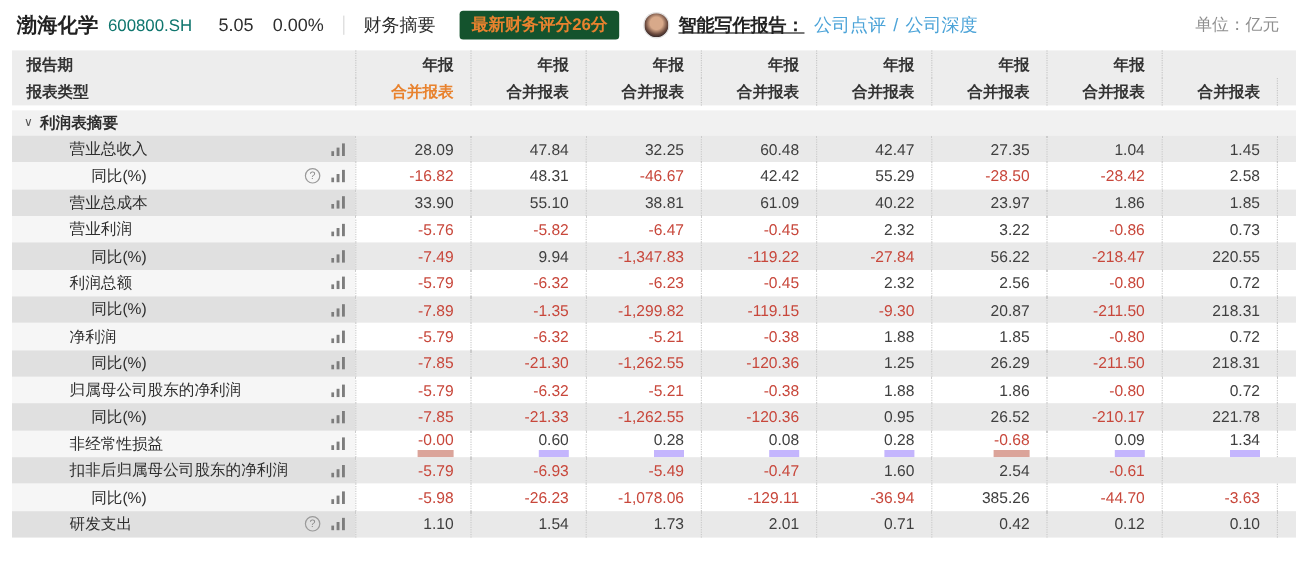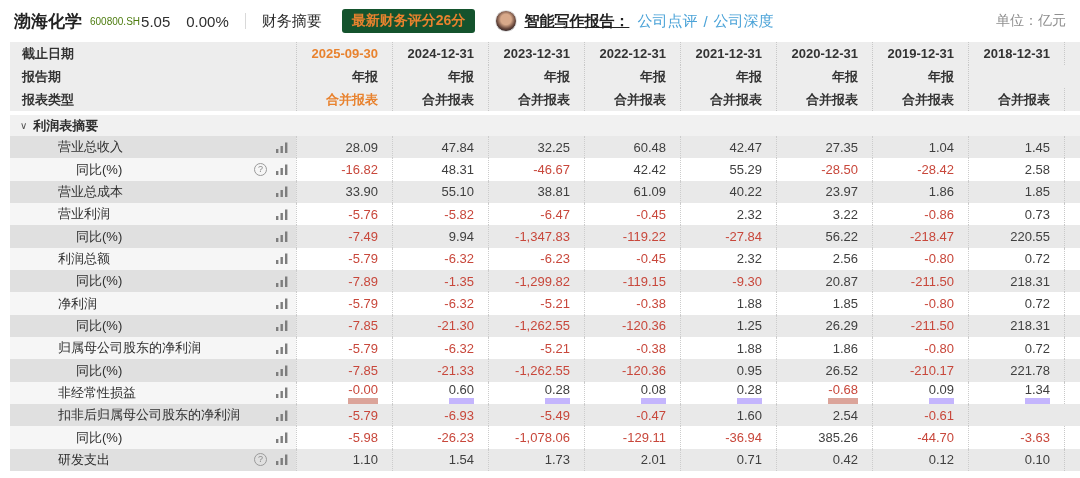--- a/index.html
+++ b/index.html
@@ -2,21 +2,21 @@
 <html><head>
 <meta charset="utf-8">
 <style>
   * { margin:0; padding:0; box-sizing:border-box; }
   html,body { width:1080px; height:478px; background:#fff; overflow:hidden;
               font-family:"Liberation Sans","DejaVu Sans",sans-serif; }
 
   
   .topbar { height:42px; display:flex; align-items:center; padding:0 14px; background:#fff; white-space:nowrap; }
   .stock-name { font-size:17px; font-weight:700; color:#222; margin-right:8px; }
-  .stock-code { font-size:10px; color:#4d7c0f; margin-right:1px; }
+  .stock-code { font-size:14px; color:#0f766e; margin-right:22px; }
   .stock-price { font-size:15px; color:#2e2e2e; margin-right:16px; }
   .stock-change { font-size:15px; color:#2e2e2e; }
   .vdiv { width:1px; height:16px; background:#d9d9d9; margin:0 16px; }
   .tab-fin { font-size:15px; color:#2e2e2e; }
   .score-badge { margin-left:20px; font-size:14px; font-weight:700; color:#e8822e;
                  background:#14532d; padding:3px 10px; border-radius:3px; }
   .avatar { width:22px; height:22px; border-radius:50%; margin-left:20px; margin-right:7px;
             background:radial-gradient(circle at 50% 42%, #d8a98a 0 34%, #6b4a3e 60%, #2e2224 78%);
             border:1px solid #e2e2e2; }
   .ai-label { font-size:15px; font-weight:700; color:#222; margin-right:8px;text-decoration:underline; }
@@ -70,32 +70,20 @@
   <span class="score-badge">最新财务评分26分</span>
   <span class="avatar"></span>
   <span class="ai-label">智能写作报告：</span>
   <span class="ai-link">公司点评</span>
   <span class="ai-sep">/</span>
   <span class="ai-link">公司深度</span>
   <span class="unit">单位：亿元</span>
 </div>
 
 <div class="table-wrap">
-  <div class="grid hrow" id="hr-date">
-    <div class="cell hlabel">截止日期</div>
-  <div class="cell hcell hl">2025-09-30</div>
-      <div class="cell hcell">2024-12-31</div>
-      <div class="cell hcell">2023-12-31</div>
-      <div class="cell hcell">2022-12-31</div>
-      <div class="cell hcell">2021-12-31</div>
-      <div class="cell hcell">2020-12-31</div>
-      <div class="cell hcell">2019-12-31</div>
-      <div class="cell hcell">2018-12-31</div>
-      <div class="sliver"></div>
-    </div>
   <div class="grid hrow" id="hr-period">
     <div class="cell hlabel">报告期</div>
       <div class="cell hcell">年报</div>
       <div class="cell hcell">年报</div>
       <div class="cell hcell">年报</div>
       <div class="cell hcell">年报</div>
       <div class="cell hcell">年报</div>
       <div class="cell hcell">年报</div>
       <div class="cell hcell">年报</div>
       <div class="sliver"></div>

